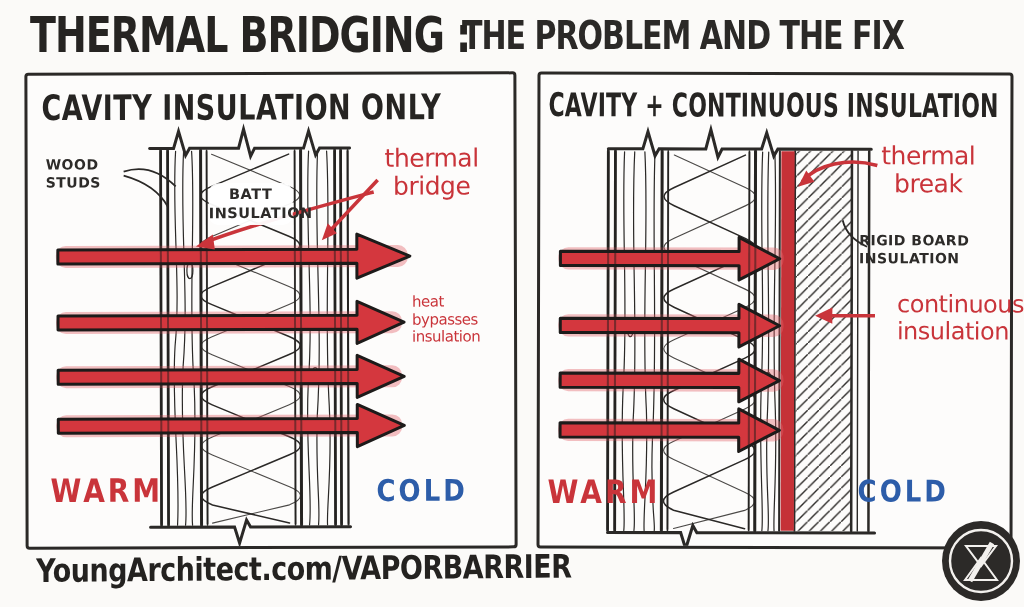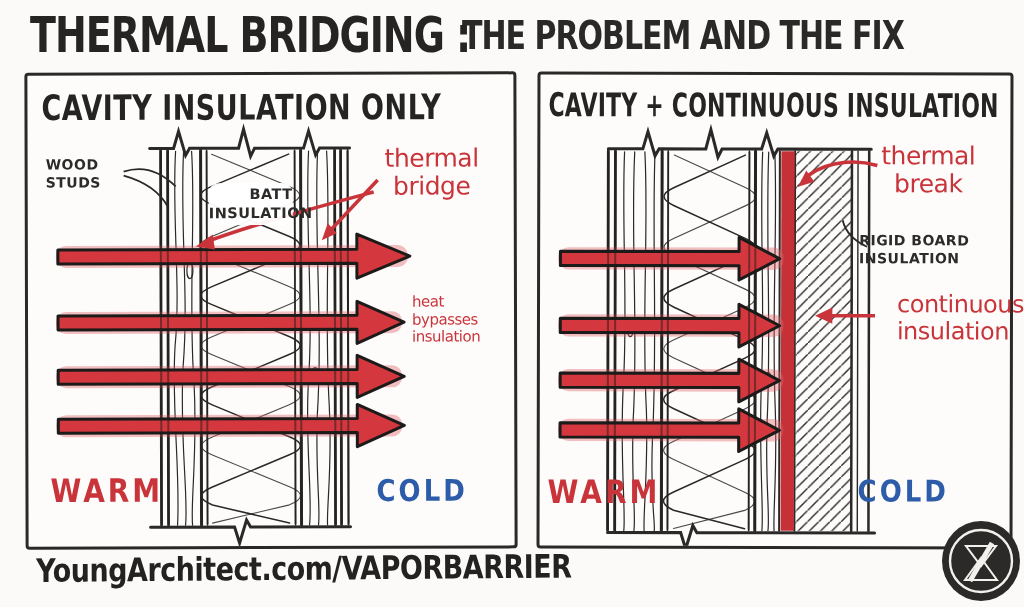--- a/index.html
+++ b/index.html
@@ -126,21 +126,21 @@
         <path d="M346,117 C300,129 230,147 174,168" stroke="#c9343a" stroke-width="3.5" fill="none"></path>
         <polygon points="168,171 187,174 185,159" fill="#c9343a"></polygon>
         <path d="M350,105 L298,160" stroke="#c9343a" stroke-width="3.5" fill="none"></path>
         <polygon points="294,165 309,158 300,148" fill="#c9343a"></polygon>
       </g>
     </svg>
 
     <h2>CAVITY INSULATION ONLY</h2>
     <div class="lbl black" style="left:18px;top:80px;">WOOD
 STUDS</div>
-    <div class="lbl black batt" style="left:181px;top:108px;text-align:right;">BATT
+    <div class="lbl black batt" style="left:181px;top:108px;">BATT
 INSULATION</div>
     <div class="lbl red" style="left:344px;top:70px;width:120px;text-align:center;">thermal
 bridge</div>
     <div class="lbl red small-red" style="left:384px;top:219px;">heat
 bypasses
 insulation</div>
     <div class="lbl warm" style="left:22px;top:400px;">WARM</div>
     <div class="lbl cold" style="left:348px;top:402px;">COLD</div>
   </section>
 

